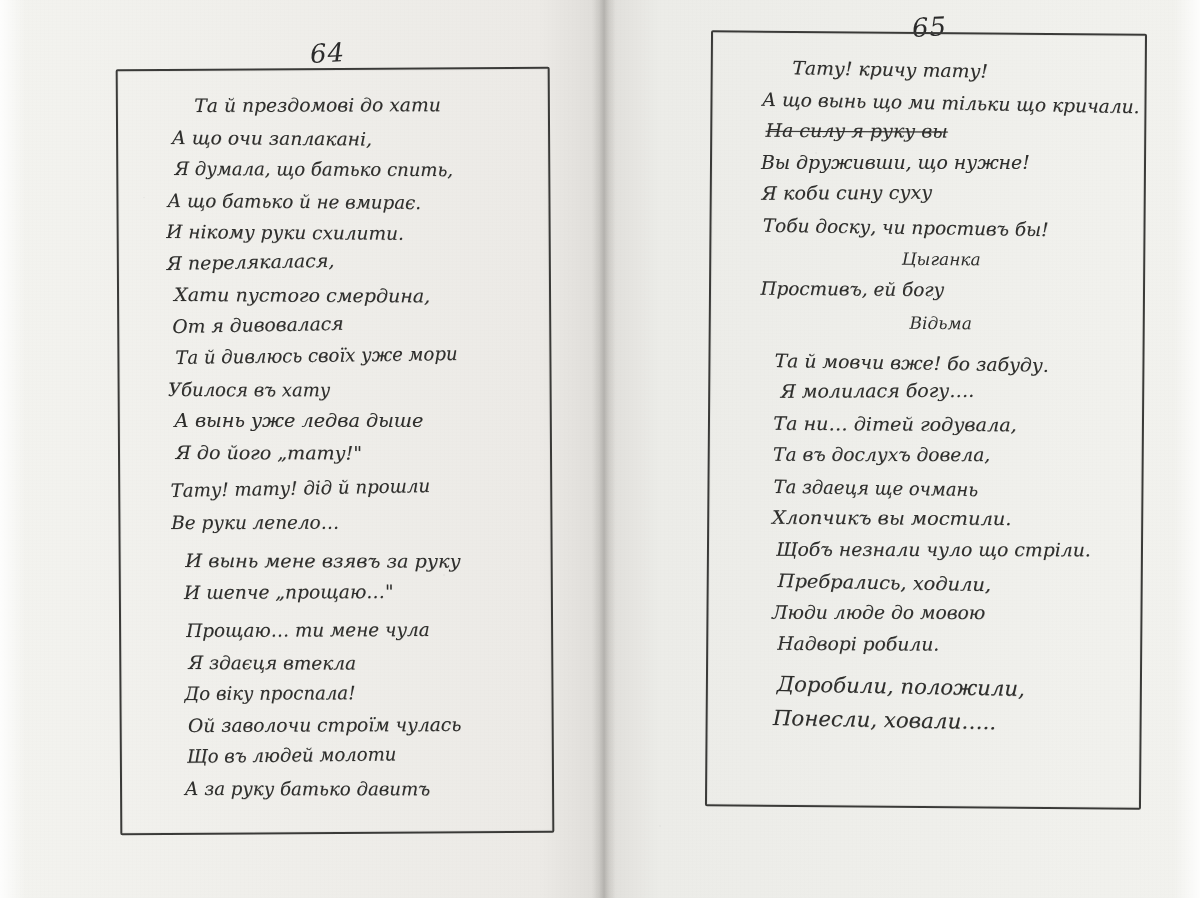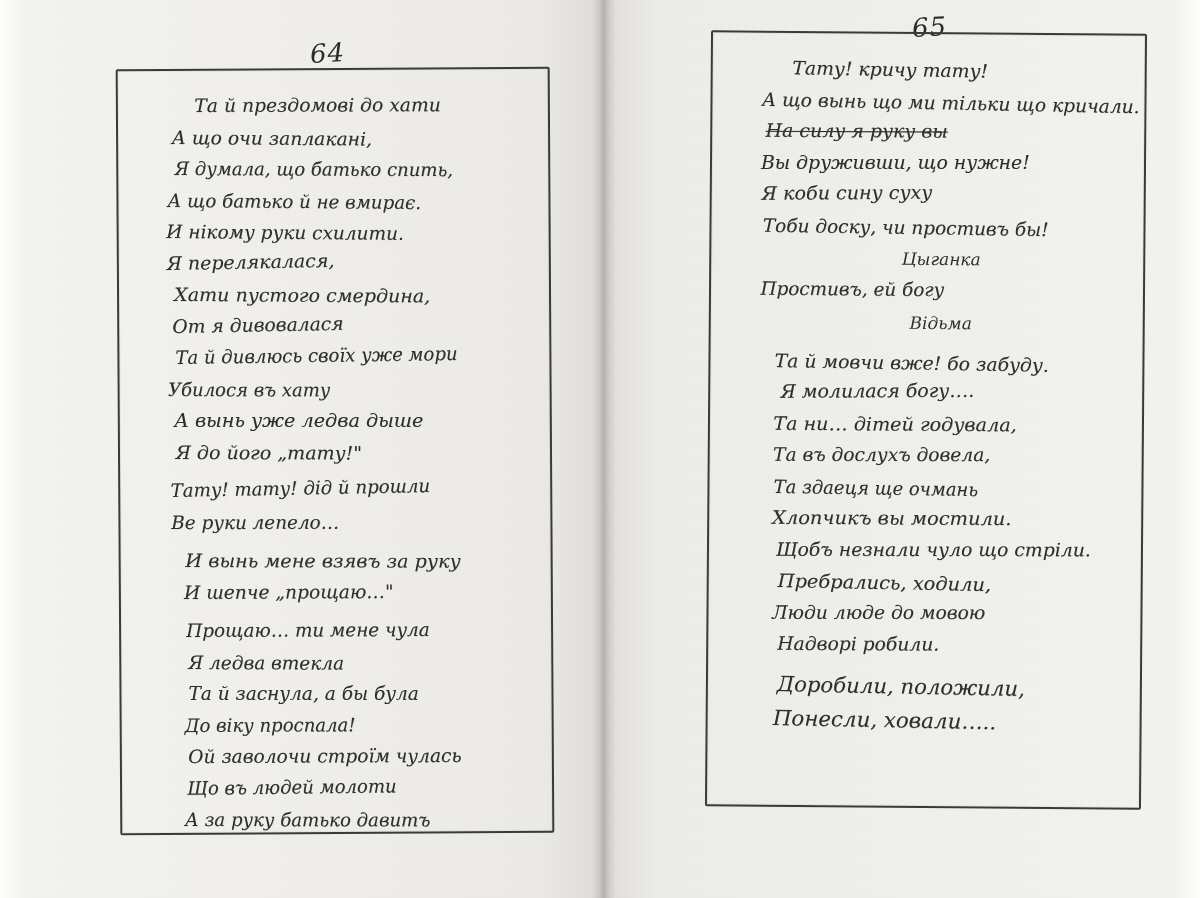--- a/index.html
+++ b/index.html
@@ -163,22 +163,21 @@
         <span class="hline" style="transform: translateX(1.2px) rotate(-0.7deg) scaleX(1.01);">От я дивовалася</span>
         <span class="hline" style="transform: translateX(3.9px) rotate(-0.47deg) scaleX(0.976);">Та й дивлюсь своїх уже мори</span>
         <span class="hline" style="transform: translateX(-3.5px) rotate(0.48deg) scaleX(0.972);">Убилося въ хату</span>
         <span class="hline" style="transform: translateX(2.4px) rotate(0.35deg) scaleX(1.039);">А вынь уже ледва дыше</span>
         <span class="hline" style="transform: translateX(3.4px) rotate(0.51deg) scaleX(1.029);">Я до його „тату!"</span>
         <span class="hline gap" style="transform: translateX(-1.6px) rotate(-0.74deg) scaleX(0.982);">Тату! тату! дід й прошли</span>
         <span class="hline" style="transform: translateX(-1.2px) rotate(0.25deg) scaleX(0.994);">Ве руки лепело…</span>
         <span class="hline gap indent2" style="transform: translateX(-1.9px) rotate(0.46deg) scaleX(1.04);">И вынь мене взявъ за руку</span>
         <span class="hline indent2" style="transform: translateX(-3px) rotate(0.09deg) scaleX(1.007);">И шепче „прощаю…"</span>
         <span class="hline gap indent2" style="transform: translateX(-0.8px) rotate(0.12deg) scaleX(0.994);">Прощаю… ти мене чула</span>
-        <span class="hline indent2" style="transform: translateX(1px) rotate(0.54deg) scaleX(0.998);">Я ледва втекла</span>
-        <span class="hline indent2" style="transform: translateX(0.9px) rotate(0.35deg) scaleX(1.002);">Та й заснула, а бы була</span>
+        <span class="hline indent2" style="transform: translateX(1px) rotate(0.54deg) scaleX(0.998);">Я здаєця втекла</span>
         <span class="hline indent2" style="transform: translateX(-2.6px) rotate(0.12deg) scaleX(0.977);">До віку проспала!</span>
         <span class="hline indent2" style="transform: translateX(0.3px) rotate(0.15deg) scaleX(1.006);">Ой заволочи строїм чулась</span>
         <span class="hline indent2" style="transform: translateX(-0.5px) rotate(-0.33deg) scaleX(0.976);">Що въ людей молоти</span>
         <span class="hline indent2" style="transform: translateX(-3px) rotate(0.43deg) scaleX(0.98);">А за руку батько давитъ</span>
       </div>
     </div>
     <div class="edge-left"></div>
   </div>
 
   <div class="page page-right">

